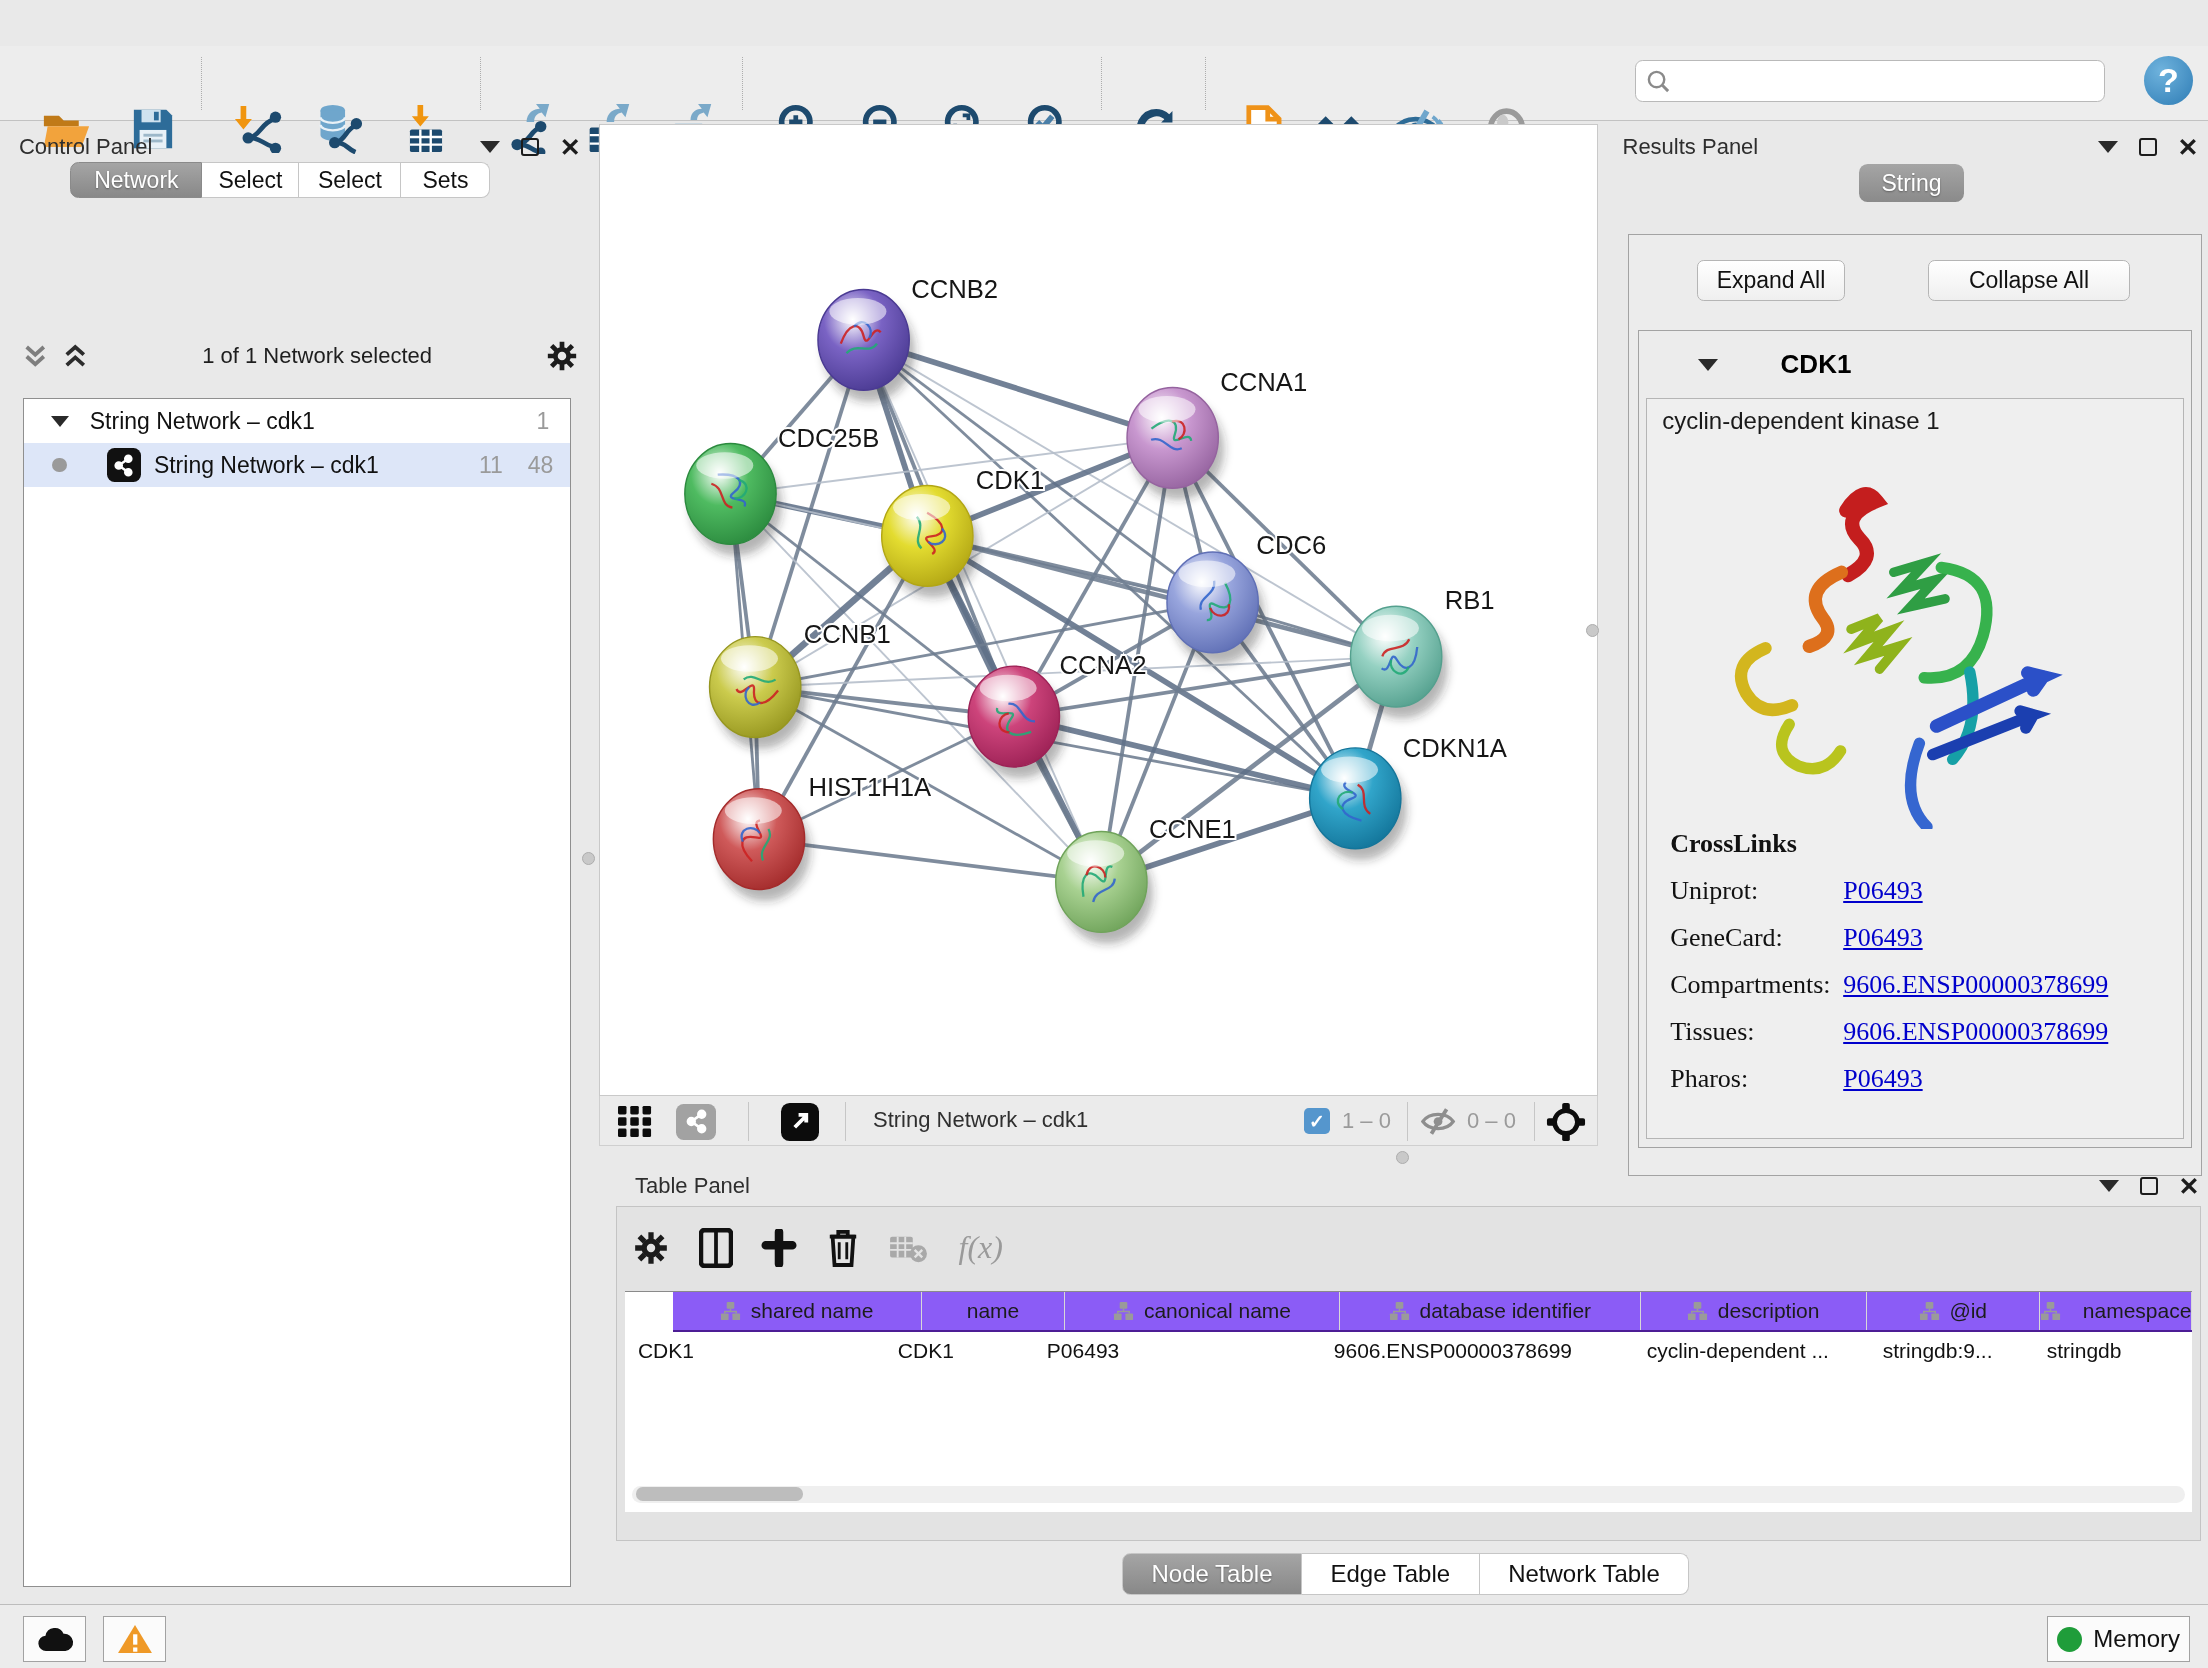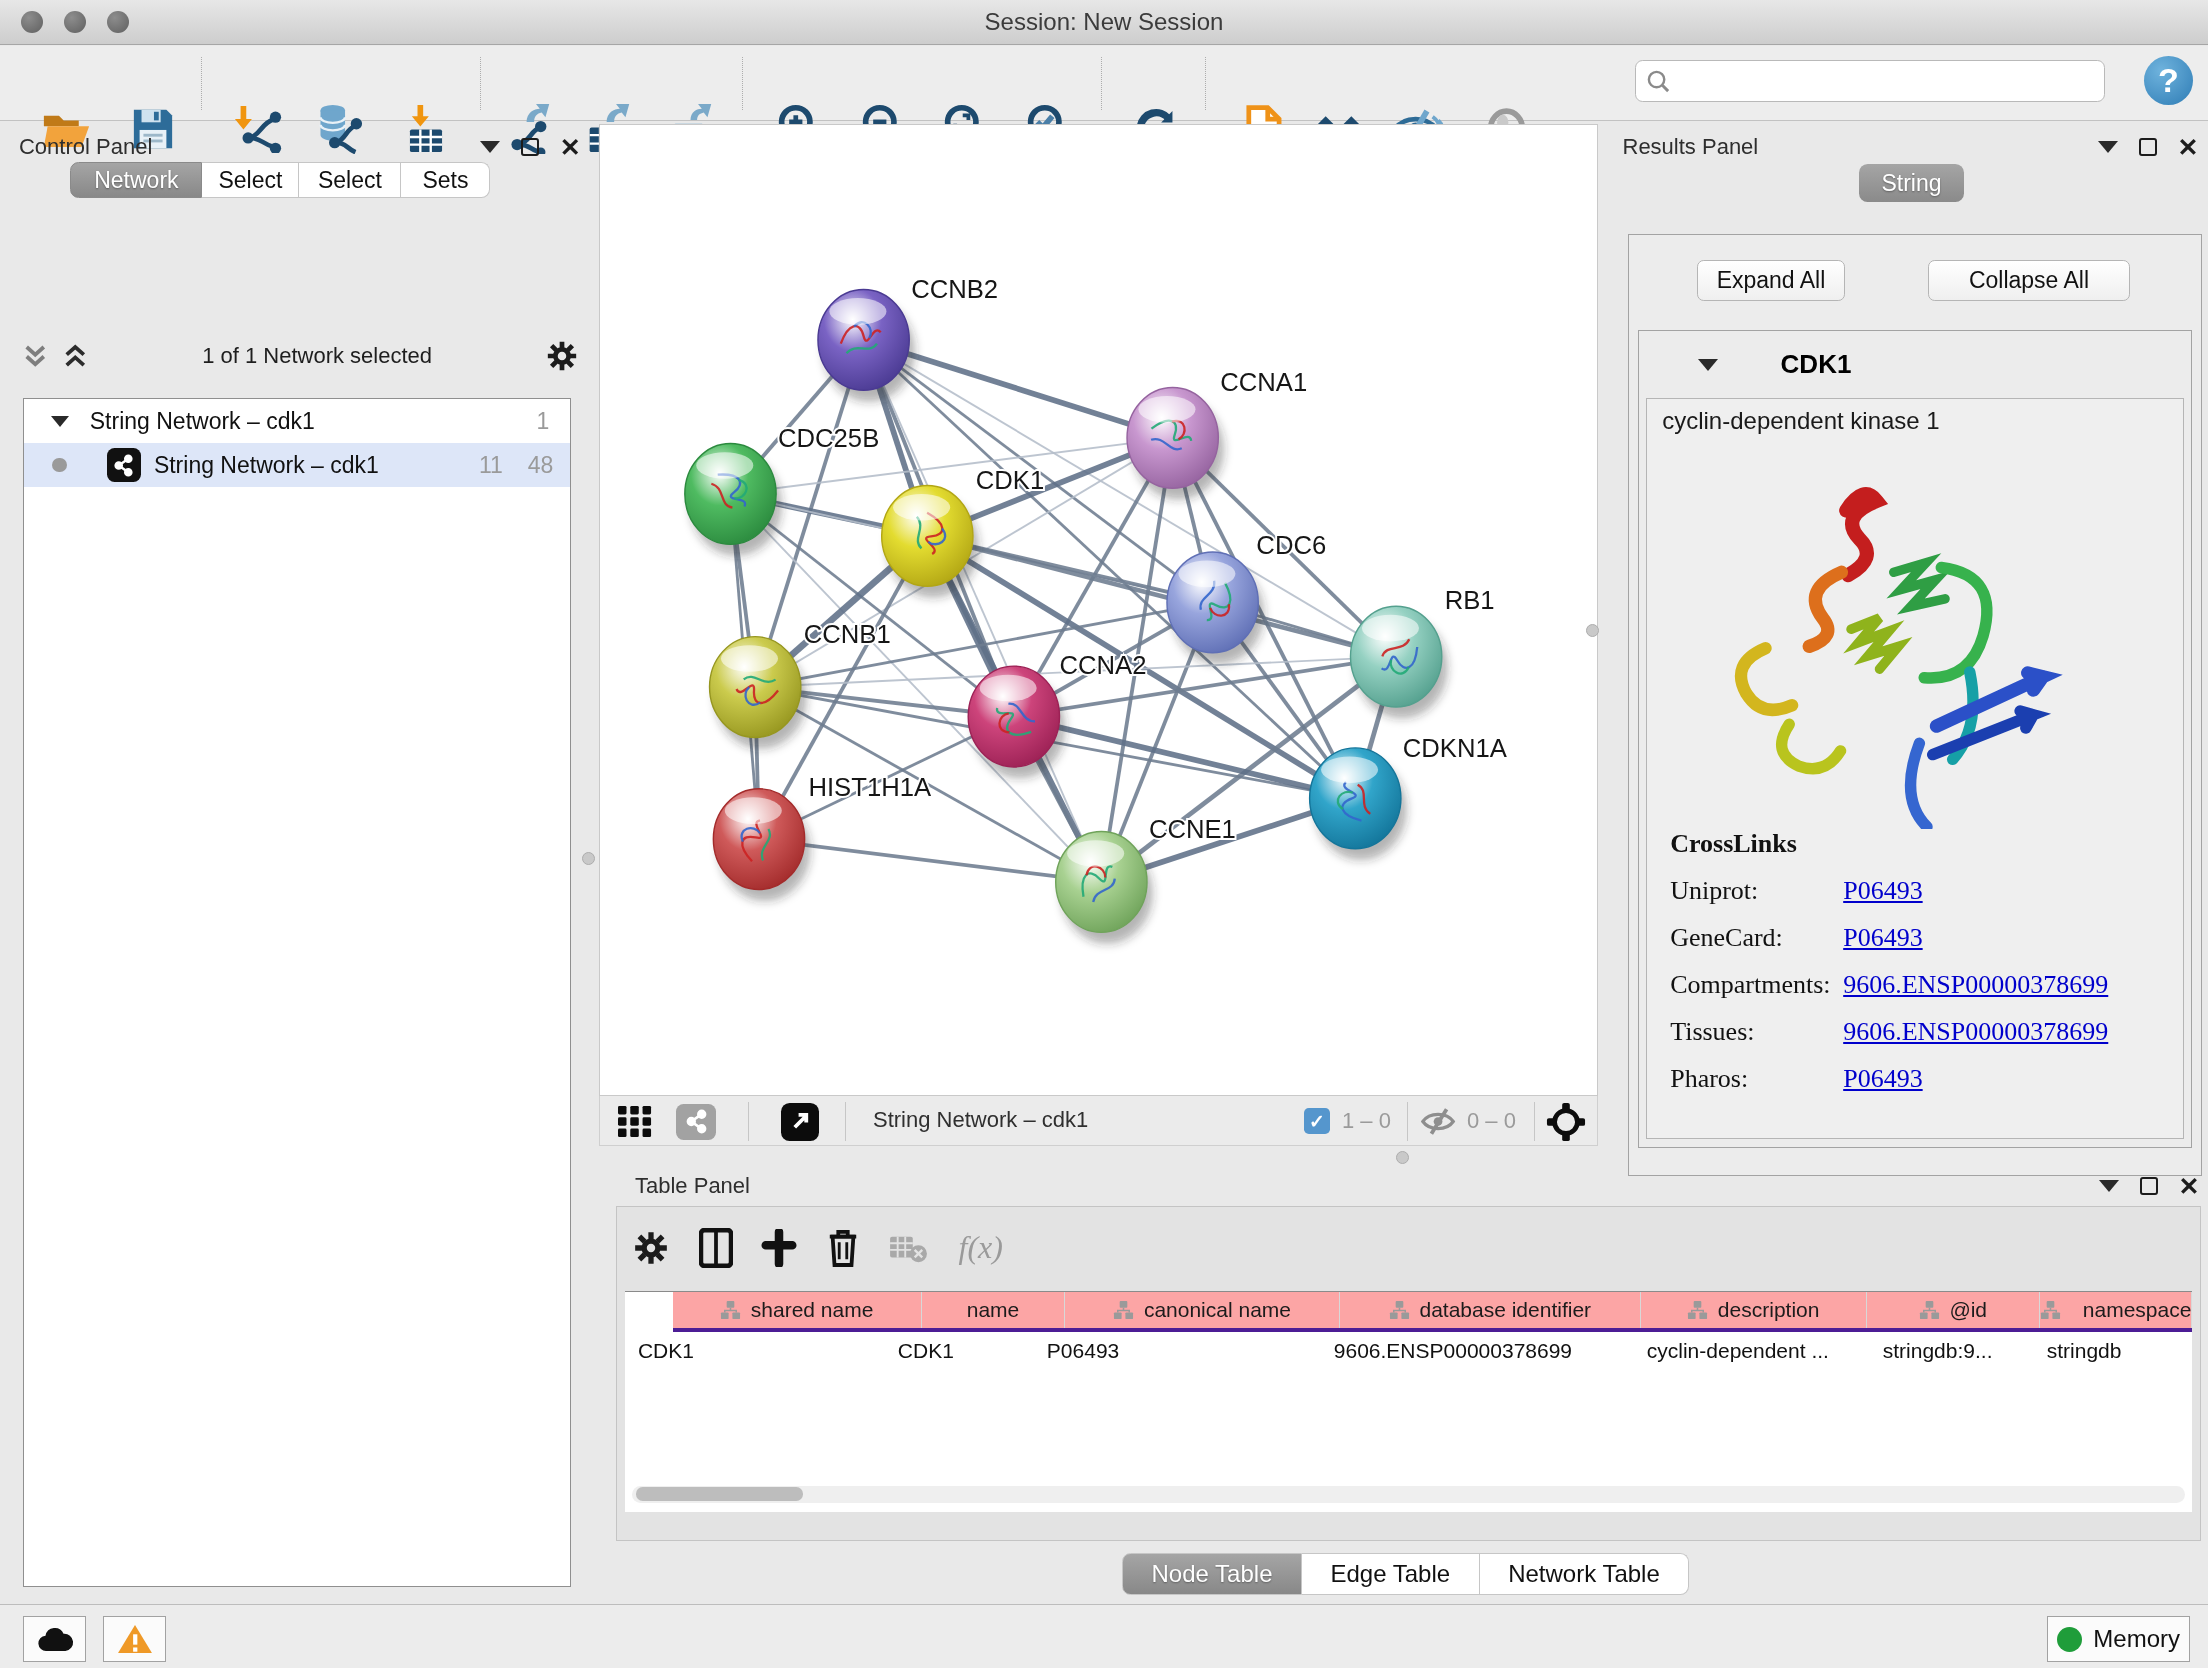--- a/index.html
+++ b/index.html
@@ -82,21 +82,21 @@
   .clrow { display:flex; margin-top:17px; }
   .cllabel { width:173px; }
   .cllink { color:#0000cc; text-decoration:underline; }
 
   
   .tp-head { left:609px; top:1168px; width:1600px; height:36px; display:flex; align-items:center; }
   .tp-box { left:616px; top:1206px; width:1585px; height:335px; background:#e3e3e3; border:1px solid #c4c4c4; }
   .tp-tools { position:absolute; left:15px; top:11.4px; height:59px; display:flex; align-items:center; gap:28.5px; }
   .fx { font-family:"Liberation Serif", serif; font-style:italic; font-size:32px; color:#9a9a9a; }
   .ttable { position:absolute; left:7.6px; top:84px; right:7.6px; height:221px; background:#fff; border-top:1.9px solid #8a8a8a; }
-  .thead { display:flex; height:40px; background:#fca5a5; border-bottom:4px solid #4c1d95;margin-left:48px; }
+  .thead { display:flex; height:40px; background:#8b5cf6; border-bottom:2px solid #4c1d95;margin-left:48px; }
   .th { display:flex; align-items:center; justify-content:center; gap:9.5px; font-size:21px; color:#1c1c1c; border-right:1px solid #d8d8d8; }
   .tdrow { display:flex; height:38px; }
   .td { font-size:21px; color:#111; padding:6.7px 0 0 13.3px; white-space:nowrap; overflow:hidden; }
   .hscroll { position:absolute; left:7.6px; right:7.6px; bottom:9.5px; height:17px; background:#efefef; border-radius:8.6px; }
   .hthumb { position:absolute; left:3.8px; top:1.9px; width:167px; height:13.3px; background:#bdbdbd; border-radius:6.7px; }
   .btabs { left:1122px; top:1553px; display:flex; }
   .btab { height:42px; padding:0 28.5px; display:flex; align-items:center; font-size:24px; background:#fff; border:1px solid #c6c6c6; border-left:none; color:#111; }
   .btab.first { border-radius:8.6px 0 0 8.6px; border-left:1px solid #c6c6c6; }
   .btab.last { border-radius:0 8.6px 8.6px 0; }
   .btab.sel { background:linear-gradient(#a5a5a5,#888); color:#fff; text-shadow:0 1px 1.9px rgba(0,0,0,.35); }
@@ -106,26 +106,20 @@
   .sbtn { position:absolute; top:11.4px; height:46px; background:#fbfbfb; border:1.9px solid #a2a2a2; display:flex; align-items:center; justify-content:center; }
   .membtn { left:2047px; width:143px; gap:11.4px; font-size:24px; color:#111; }
   .memdot { width:25px; height:25px; border-radius:50%; }
   text.nlabel { font-size:27px; fill:#161616; font-family:"Liberation Sans", sans-serif; paint-order:stroke; stroke:#ffffff; stroke-width:4px; }
 </style>
 </head>
 <body>
 
 <div id="app">
 
-  <div class="abs titlebar">
-    <div class="tlight"></div>
-    <div class="tlight"></div>
-    <div class="tlight"></div>
-    <div class="win-title">Session: New Session</div>
-  </div>
 
   <div class="abs toolbar">
     <div class="tool" style="left:40px">
       <svg width="49" height="42" viewBox="0 0 52 44">
         <path d="M2 8 h16 l5 5 h16 v6 H2 z" fill="#c07a18"></path>
         <path d="M6 19 h44 l-8 22 H2 z" fill="#f2a33c"></path>
       </svg>
     </div>
     <div class="tool" style="left:126px">
       <svg width="44" height="44" viewBox="0 0 46 46">

